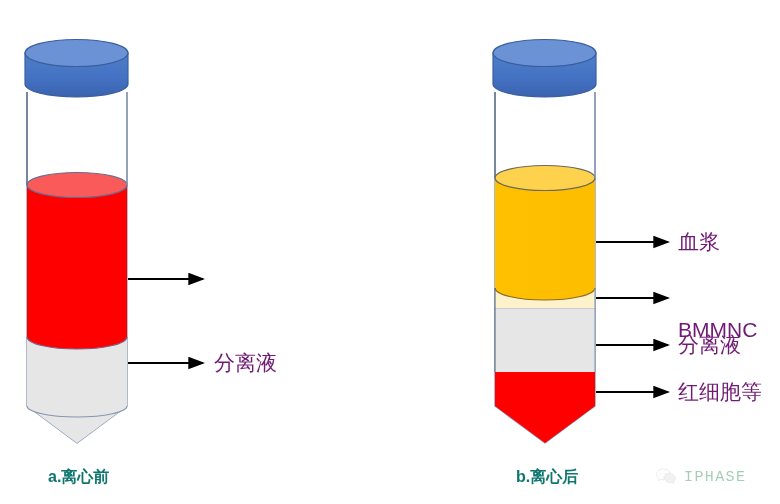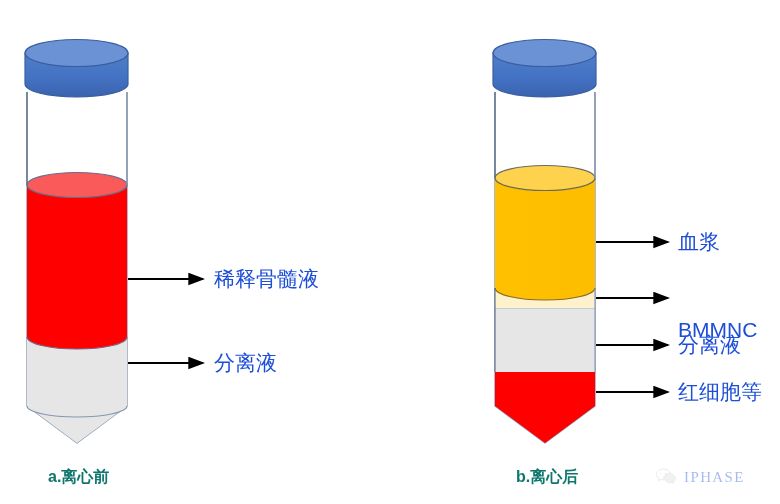--- a/index.html
+++ b/index.html
@@ -20,21 +20,21 @@
   .tube-svg {
     position: absolute;
     top: 0;
     left: 0;
     width: 780px;
     height: 504px;
   }
   .label {
     position: absolute;
     font-size: 21px;
-    color: #1d4ed8;
+    color: #701a75;
     white-space: nowrap;
     line-height: 1;
     letter-spacing: 0px;
   }
   .label-latin {
     font-size: 21px;
     font-family: "Liberation Sans", "DejaVu Sans", sans-serif;
     margin-top: 32px;
   }
   .caption {
@@ -48,23 +48,23 @@
   }
   .watermark {
     position: absolute;
     display: flex;
     align-items: center;
     gap: 7px;
     opacity: 0.38;
   }
   .watermark-text {
     font-size: 15px;
-    color: #1d4ed8;
+    color: #15803d;
     letter-spacing: 1.4px;
-    font-family: Liberation Serif, serif;
+    font-family: Liberation Mono, monospace;
   }
   .wm-icon {
     width: 22px;
     height: 20px;
   }
 </style>
 </head>
 <body>
 
 <div id="canvas">
@@ -139,21 +139,20 @@
       <path d="M493,53 L493,84 A51.5,13 0 0 0 596,84 L596,53 Z" fill="url(#capSide)" stroke="#3A5FA0" stroke-width="1.2"></path>
       <ellipse cx="544.5" cy="53" rx="51.5" ry="13.5" fill="#6A92D4" stroke="#3A5FA0" stroke-width="1.2"></ellipse>
 
       <line x1="596" y1="242" x2="668" y2="242" stroke="#000000" stroke-width="2.1" marker-end="url(#arrowhead)"></line>
       <line x1="596" y1="298" x2="668" y2="298" stroke="#000000" stroke-width="2.1" marker-end="url(#arrowhead)"></line>
       <line x1="596" y1="345" x2="668" y2="345" stroke="#000000" stroke-width="2.1" marker-end="url(#arrowhead)"></line>
       <line x1="596" y1="392" x2="668" y2="392" stroke="#000000" stroke-width="2.1" marker-end="url(#arrowhead)"></line>
     </g>
   </svg>
 
-  <div class="label" style="left:214px; top:268px;">稀释骨髓液</div>
 
   <div class="label" style="left:214px; top:352px;">分离液</div>
 
   <div class="label" style="left:678px; top:231px;">血浆</div>
 
   <div class="label label-latin" style="left:678px; top:287px;">BMMNC</div>
 
   <div class="label" style="left:678px; top:334px;">分离液</div>
 
   <div class="label" style="left:678px; top:381px;">红细胞等</div>

